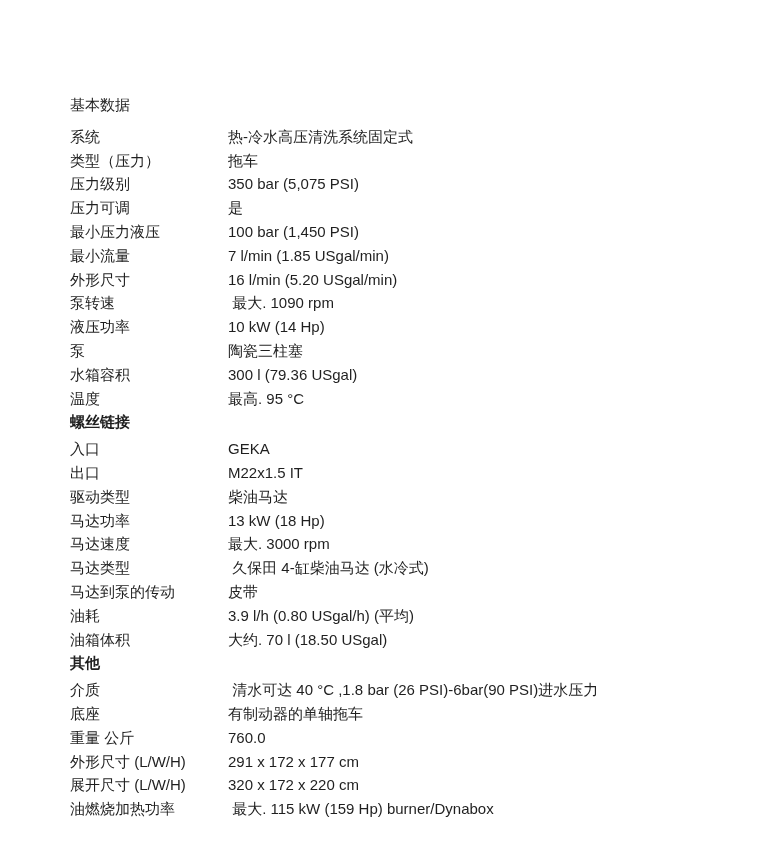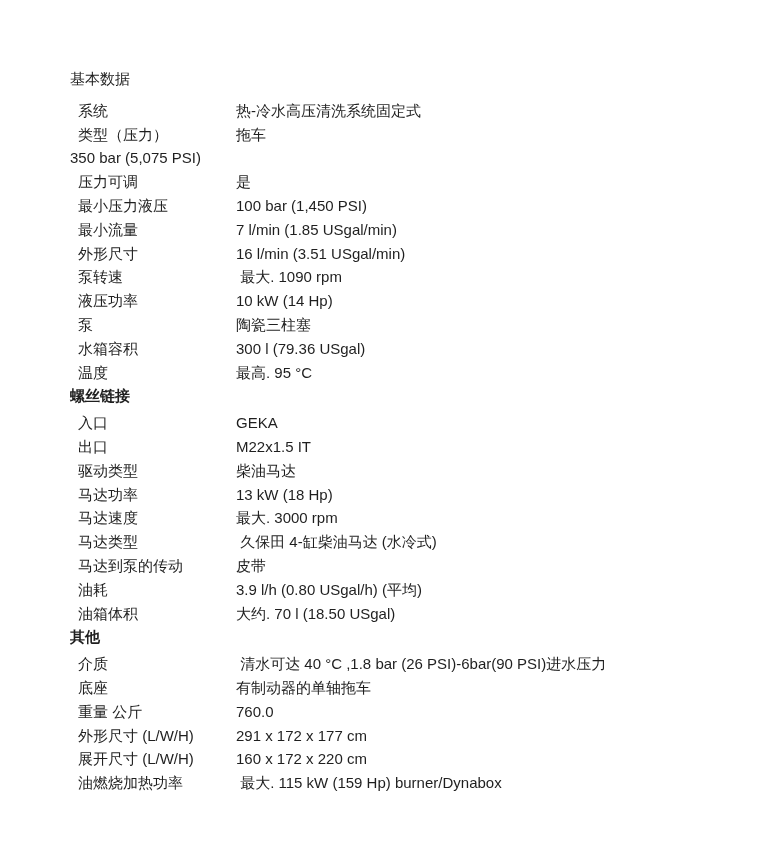--- a/index.html
+++ b/index.html
@@ -9,21 +9,21 @@
   }
   body {
     width: 782px;
     height: 858px;
     overflow: hidden;
     font-family: "Liberation Sans", sans-serif;
     font-size: 15px;
     color: #1f1f1f;
   }
   .doc {
-    padding: 67px 20px 0 70px;
+    padding: 93px 20px 0 70px;
     box-sizing: border-box;
   }
   .section-title {
     line-height: 23.8px;
     white-space: pre-wrap;
   }
   .section-title.bold {
     font-weight: bold;
   }
   .section-title.gap-large {
@@ -33,21 +33,20 @@
     margin-bottom: 3px;
   }
   .row {
     display: flex;
     line-height: 23.8px;
   }
   .label {
     width: 158px;
     flex-shrink: 0;
     white-space: pre-wrap;
-    margin-left: 8px;
   }
   .value {
     white-space: pre-wrap;
   }
 </style>
 </head>
 <body>
 
 <div class="doc">
 
@@ -55,37 +54,38 @@
     <div class="section-title gap-large">基本数据</div>
     <div class="row">
       <div class="label">系统</div>
       <div class="value">热-冷水高压清洗系统固定式</div>
     </div>
     <div class="row">
       <div class="label">类型（压力）</div>
       <div class="value">拖车</div>
     </div>
     <div class="row">
+      <div class="label">压力级别</div>
       <div class="value">350 bar (5,075 PSI)</div>
     </div>
     <div class="row">
       <div class="label">压力可调</div>
       <div class="value">是</div>
     </div>
     <div class="row">
       <div class="label">最小压力液压</div>
       <div class="value">100 bar (1,450 PSI)</div>
     </div>
     <div class="row">
       <div class="label">最小流量</div>
       <div class="value">7 l/min (1.85 USgal/min)</div>
     </div>
     <div class="row">
       <div class="label">外形尺寸</div>
-      <div class="value">16 l/min (3.51 USgal/min)</div>
+      <div class="value">16 l/min (5.20 USgal/min)</div>
     </div>
     <div class="row">
       <div class="label">泵转速</div>
       <div class="value"> 最大. 1090 rpm</div>
     </div>
     <div class="row">
       <div class="label">液压功率</div>
       <div class="value">10 kW (14 Hp)</div>
     </div>
     <div class="row">
@@ -158,21 +158,21 @@
     <div class="row">
       <div class="label">重量 公斤</div>
       <div class="value">760.0</div>
     </div>
     <div class="row">
       <div class="label">外形尺寸 (L/W/H)</div>
       <div class="value">291 x 172 x 177 cm</div>
     </div>
     <div class="row">
       <div class="label">展开尺寸 (L/W/H)</div>
-      <div class="value">160 x 172 x 220 cm</div>
+      <div class="value">320 x 172 x 220 cm</div>
     </div>
     <div class="row">
       <div class="label">油燃烧加热功率</div>
       <div class="value"> 最大. 115 kW (159 Hp) burner/Dynabox</div>
     </div>
   </div>
 
 </div>
 
 </body></html>

